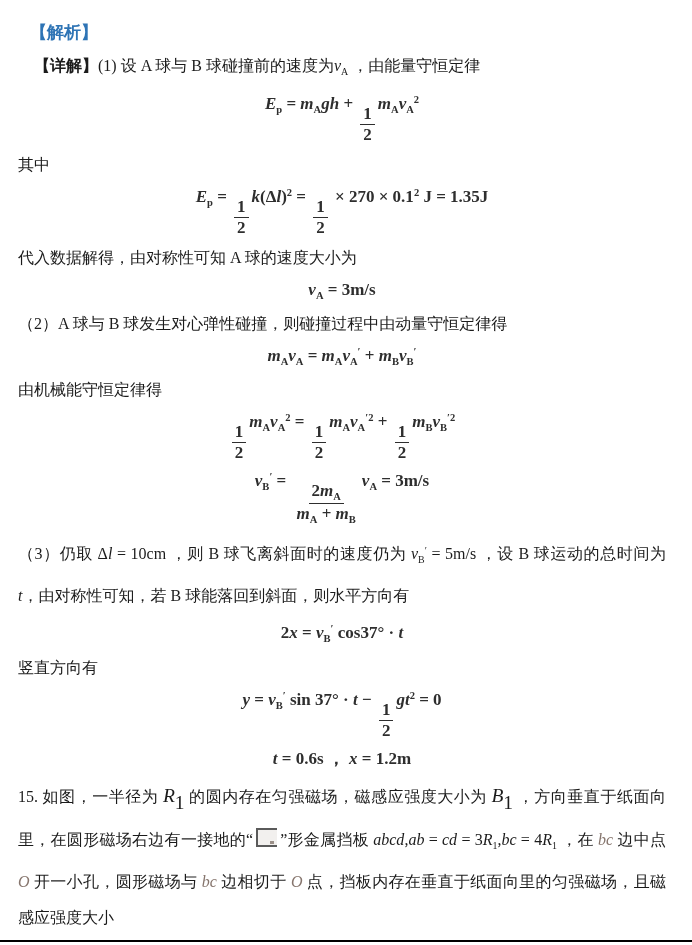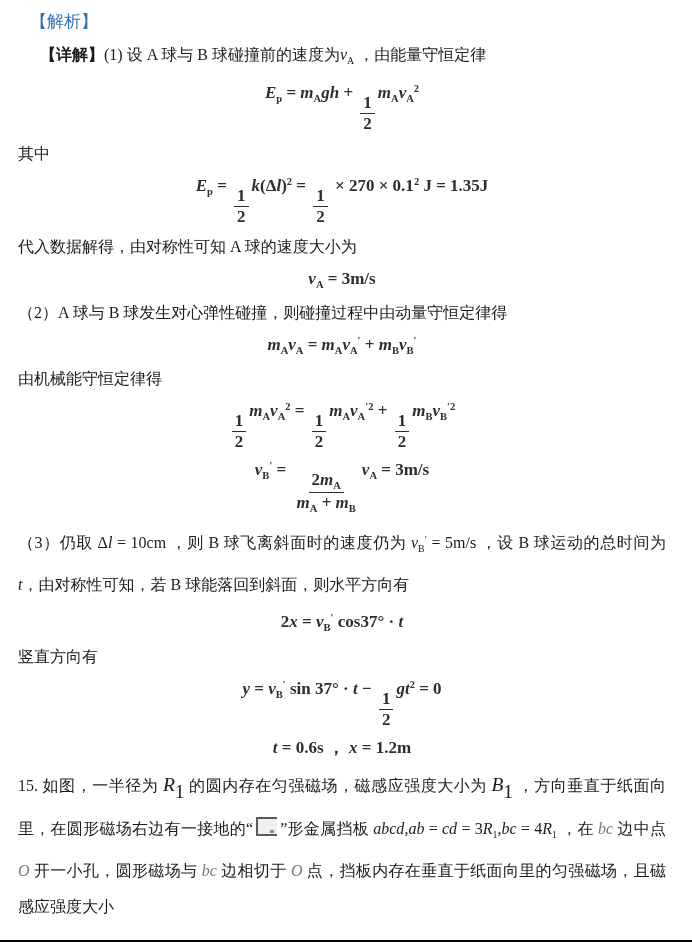--- a/index.html
+++ b/index.html
@@ -3,27 +3,27 @@
 <meta charset="utf-8">
 <style>
   html,body{margin:0;padding:0;}
   body{
     width:692px;height:945px;background:#ffffff;overflow:hidden;position:relative;
     font-family:"Liberation Serif", serif;color:#1b1b1b;
   }
   .page{padding:10px 26px 0 18px;}
   .hdr{
     font-family:"Liberation Sans", sans-serif;
-    font-size:17px;font-weight:400;color:#2e74b5;
-    line-height:24px;margin:0 0 0 12px;
+    font-size:17px;font-weight:700;color:#2e74b5;
+    line-height:24px;margin:11px 0 0 12px;
   }
   .para{
     font-size:16px;line-height:26px;margin:8px 0 0 0;text-align:justify;color:#1b1b1b;
   }
-  .para.indent{margin-left:22px;}
+  .para.indent{margin-left:16px;}
   .para.wide{line-height:36px;}
   .formula{
     font-size:17px;text-align:center;margin:8px 0 0 0;color:#2e2e2e;line-height:1.35;font-weight:bold;
   }
   .mi{font-style:italic;}
   .mr{font-style:normal;}
   .msub{font-size:0.62em;vertical-align:-0.38em;font-style:normal;}
   .msup{font-size:0.62em;vertical-align:0.55em;font-style:normal;}
   .bold{font-weight:700;}
   .big{font-size:1.22em;}

